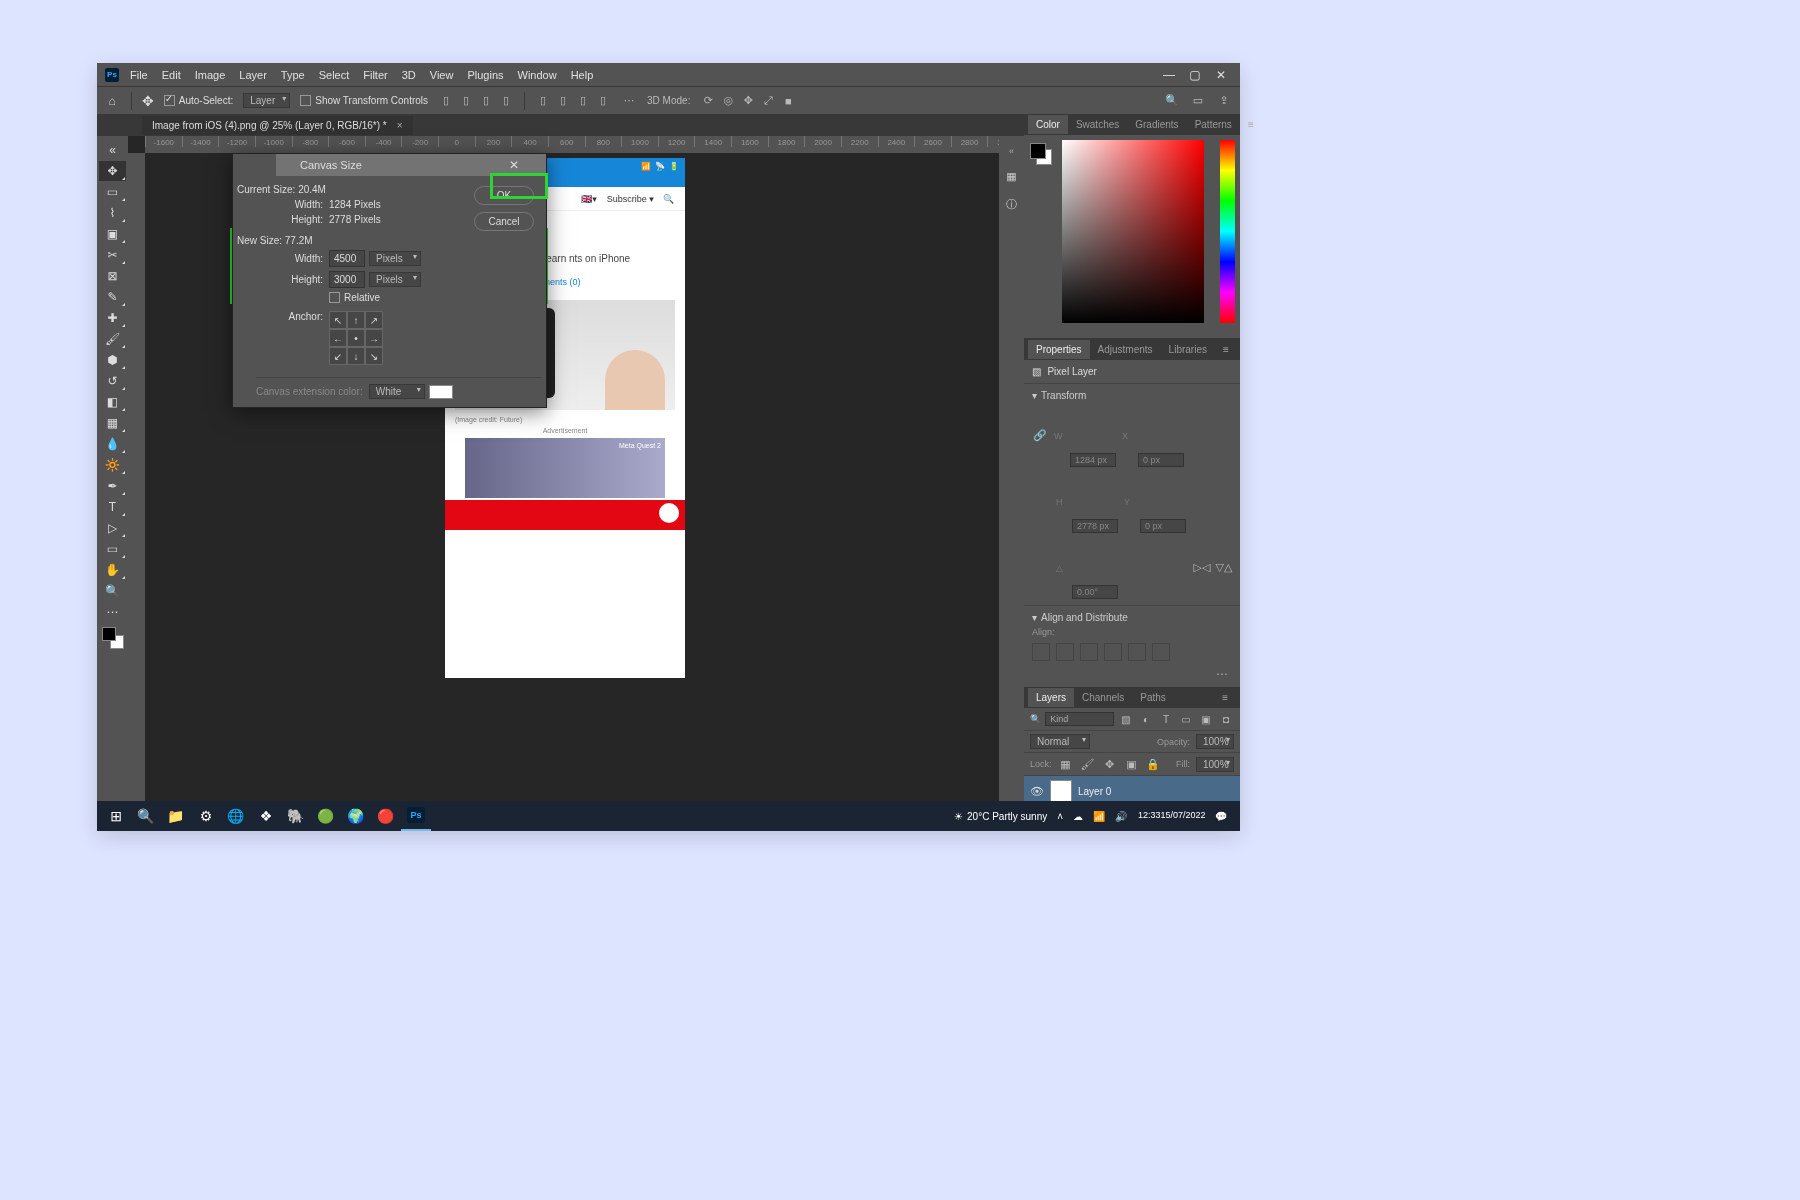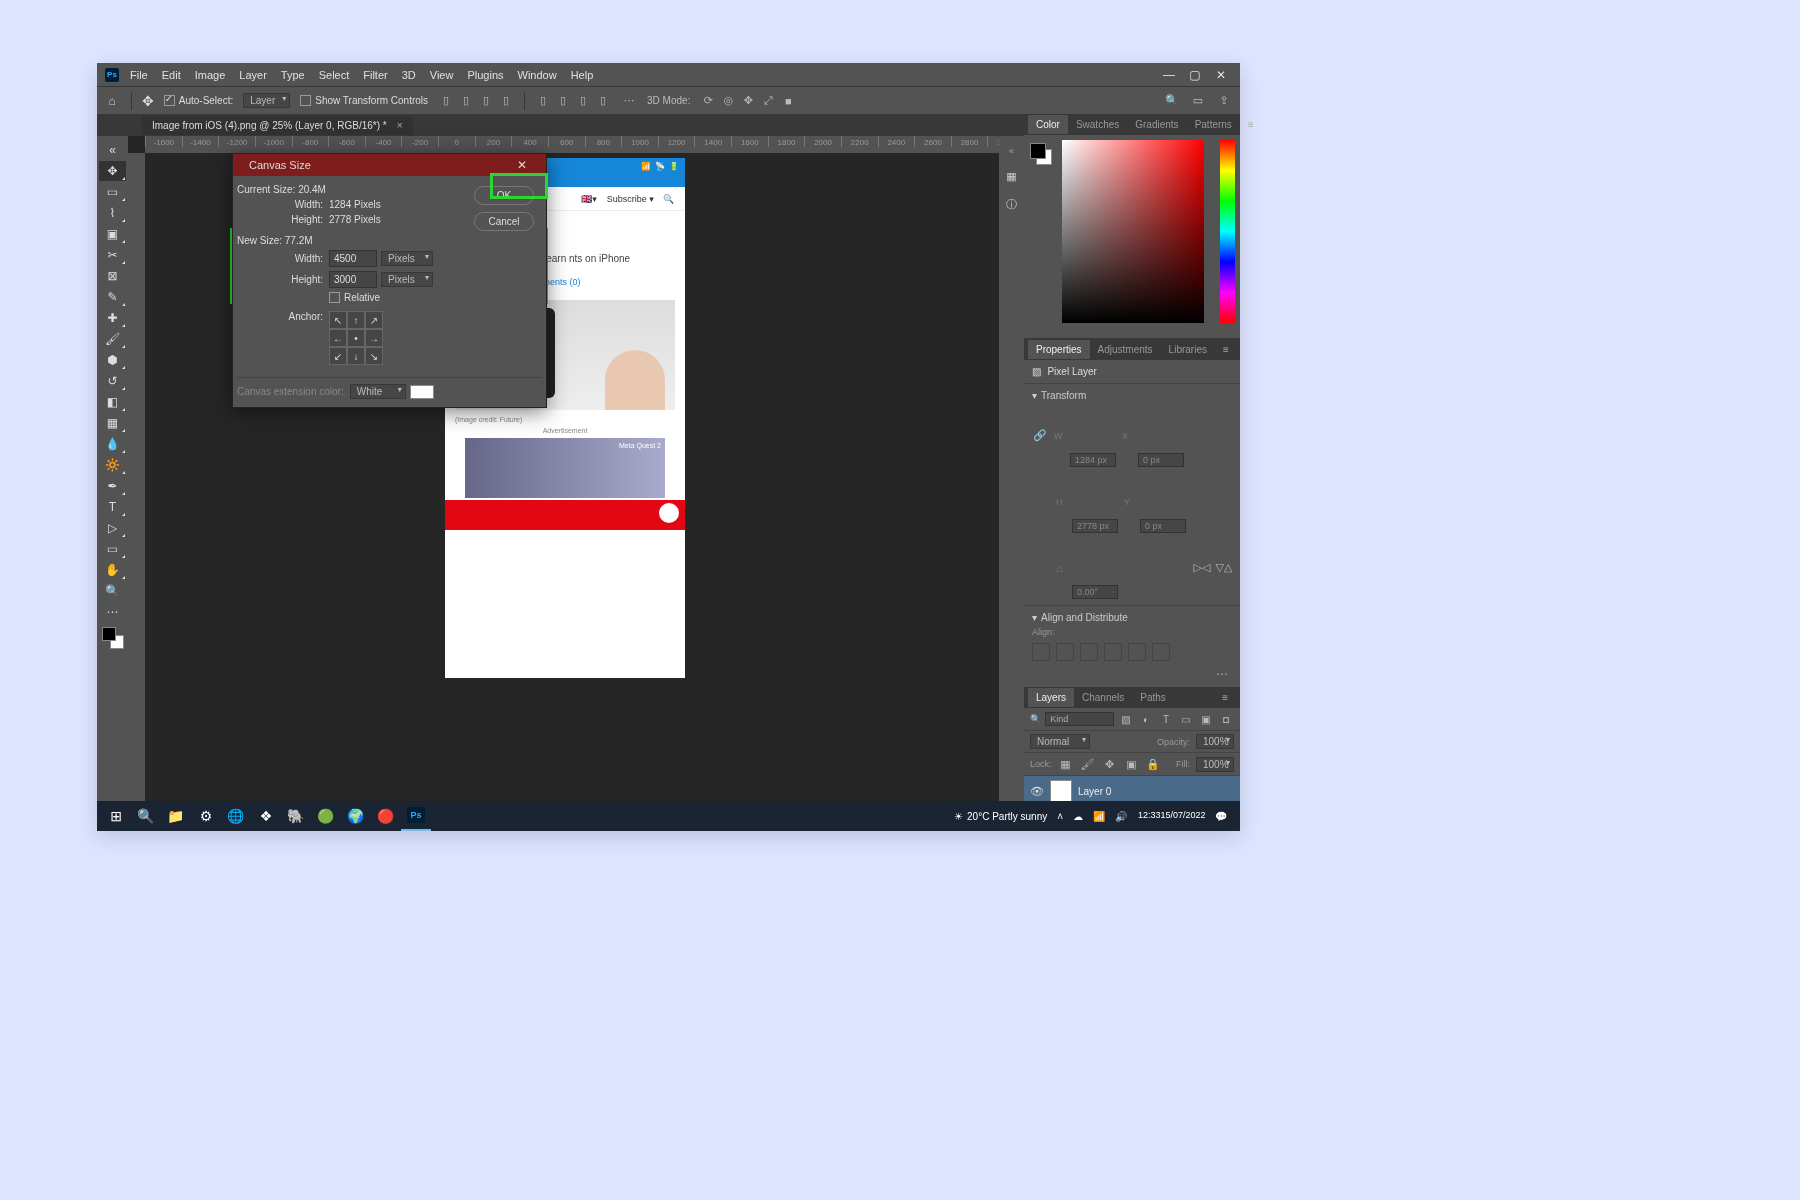--- a/index.html
+++ b/index.html
@@ -96,33 +96,33 @@
   .layer-item{display:flex;align-items:center;gap:6px;padding:4px 6px;background:#4a6a8a;}
   .layer-item .eye{color:#ddd;font-size:11px;}
   .layer-item .thumb{width:22px;height:22px;background:#fff;border:1px solid #888;}
   .layer-item .name{color:#eee;font-size:10px;}
   .layer-footer{margin-top:auto;display:flex;gap:8px;padding:4px 8px;border-top:1px solid #444;justify-content:flex-end;}
   .layer-footer .ic{color:#aaa;font-size:11px;}
   
   .statusbar{position:absolute;left:31px;bottom:0;right:216px;height:19px;background:#535353;display:flex;align-items:center;gap:20px;padding:0 8px;color:#ccc;font-size:9px;}
   
   .dialog{position:absolute;left:135px;top:90px;width:315px;background:#535353;border:1px solid #222;box-shadow:0 4px 20px rgba(0,0,0,0.5);z-index:10;}
-  .dlg-title{background:#7f1d1d;padding:4px 16px;color:#ddd;font-size:11px;display:flex;justify-content:space-between;align-items:center;}
+  .dlg-title{background:#737373;padding:4px 24px;color:#ddd;font-size:11px;display:flex;justify-content:space-between;align-items:center;margin-left:43px;}
   .dlg-title .x{color:#ddd;font-size:12px;width:16px;text-align:center;}
   .dlg-body{padding:6px 4px;color:#ddd;font-size:10px;position:relative;}
   .dlg-row{display:flex;align-items:center;padding:2px 0;}
   .dlg-lbl{width:92px;text-align:right;padding-right:6px;color:#ddd;}
   .dlg-val{color:#ddd;}
-  .dlg-input{background:#464646;border:1px solid #333;color:#ddd;font-size:10px;padding:2px 4px;width:48px;}
+  .dlg-input{background:#464646;border:1px solid #333;color:#ddd;font-size:10px;padding:2px 4px;width:36px;}
   .dlg-unit{margin-left:4px;}
   .dlg-btn{position:absolute;right:12px;width:60px;text-align:center;padding:3px 0;border:1px solid #777;border-radius:10px;color:#ddd;font-size:10px;background:#535353;}
   .hl-ok{position:absolute;border:3px solid #2dd533;z-index:11;}
   .anchor{display:grid;grid-template-columns:repeat(3,18px);grid-template-rows:repeat(3,18px);gap:0;margin-left:0;}
   .anchor div{border:1px solid #666;display:flex;align-items:center;justify-content:center;color:#ddd;font-size:10px;background:#464646;}
-  .dlg-color-row{display:flex;align-items:center;padding:6px 0 2px;}
+  .dlg-color-row{display:flex;align-items:center;padding:6px 0 2px;margin-left:19px;}
   .dlg-color-swatch{width:24px;height:14px;background:#fff;border:1px solid #888;margin-left:4px;}
   
   .hl-newsize{position:absolute;border:4px solid #2dd533;z-index:9;pointer-events:none;}
   
   .taskbar{position:absolute;left:0;right:0;bottom:0;height:30px;background:#1a2433;display:flex;align-items:center;padding:0 4px;}
   .taskbar .tb{width:30px;height:30px;display:flex;align-items:center;justify-content:center;color:#fff;font-size:14px;}
   .taskbar .tb.active{border-bottom:2px solid #76b9ed;}
   .taskbar .tray{margin-left:auto;display:flex;align-items:center;gap:10px;color:#fff;font-size:10px;padding-right:8px;}
   .taskbar .weather{display:flex;align-items:center;gap:4px;}
   .taskbar .clock{display:flex;align-items:flex-end;font-size:9px;line-height:1.1;}

